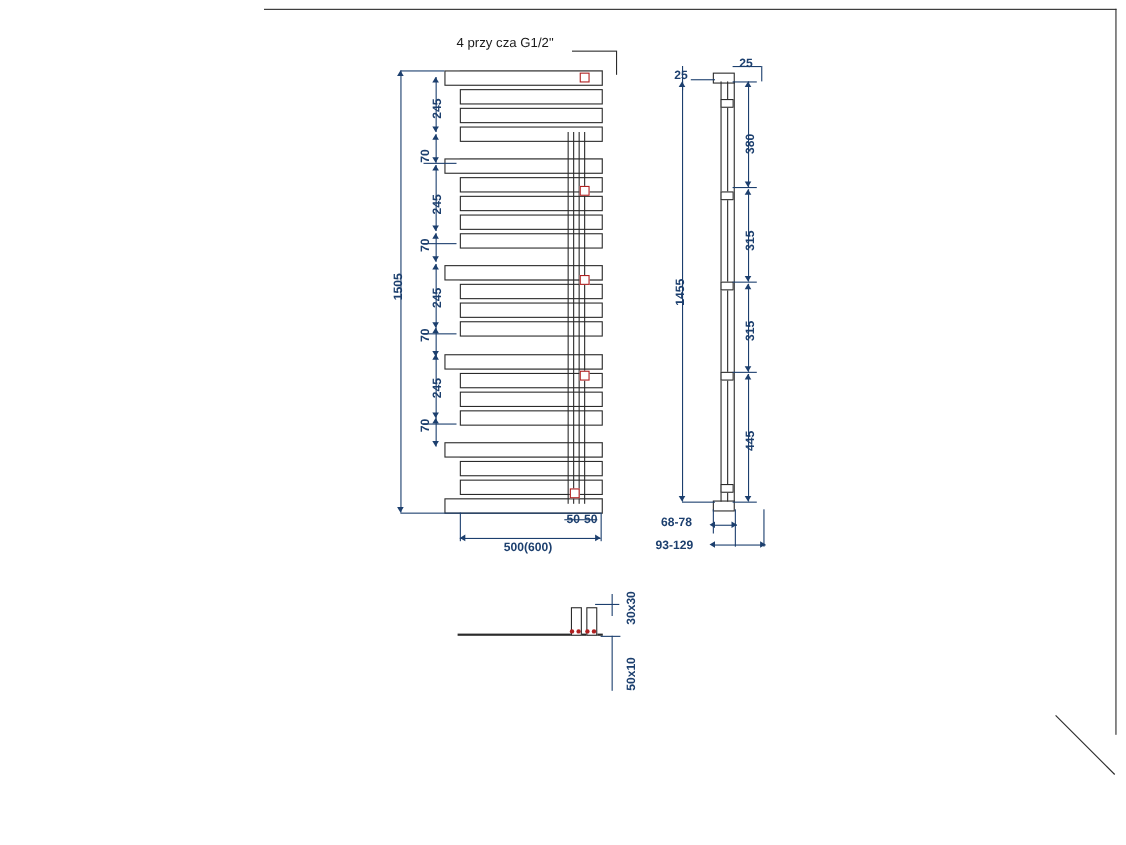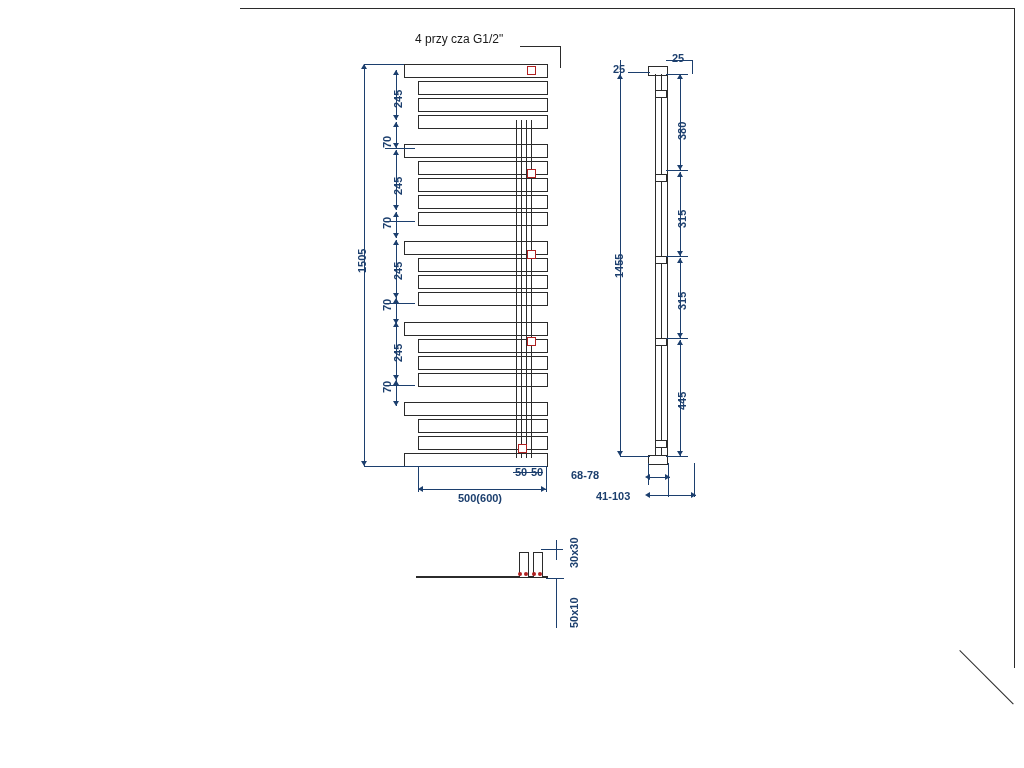--- a/index.html
+++ b/index.html
@@ -299,27 +299,27 @@
   <div class="arrow-t" style="left:617px; top:74px;"></div>
   <div class="arrow-b" style="left:617px; top:451px;"></div>
   <div class="ln h" style="left:620px; top:456px; width:30px;"></div>
   <div class="dim rot" style="left:613px; top:278px;">1455</div>
 
   <div class="ln v" style="left:648px; top:463px; height:22px;"></div>
   <div class="ln v" style="left:668px; top:463px; height:34px;"></div>
   <div class="ln h" style="left:648px; top:477px; width:22px;"></div>
   <div class="arrow-l" style="left:645px; top:474px;"></div>
   <div class="arrow-r" style="left:665px; top:474px;"></div>
-  <div class="dim" style="left:571px; top:469px;">68-78</div>
+  <div class="dim" style="left:601px; top:469px;">68-78</div>
 
   <div class="ln h" style="left:648px; top:495px; width:48px;"></div>
   <div class="arrow-l" style="left:645px; top:492px;"></div>
   <div class="arrow-r" style="left:691px; top:492px;"></div>
   <div class="ln v" style="left:694px; top:463px; height:34px;"></div>
-  <div class="dim" style="left:596px; top:490px;">41-103</div>
+  <div class="dim" style="left:596px; top:490px;">93-129</div>
 
   <div class="ln blk h" style="left:416px; top:576px; width:132px; height:2px; background:#2b2b2b;"></div>
   <div class="barside" style="left:519px; top:552px; width:8px; height:24px;"></div>
   <div class="barside" style="left:533px; top:552px; width:8px; height:24px;"></div>
   <div class="reddot" style="left:518px; top:572px;"></div>
   <div class="reddot" style="left:524px; top:572px;"></div>
   <div class="reddot" style="left:532px; top:572px;"></div>
   <div class="reddot" style="left:538px; top:572px;"></div>
 
   <div class="ln v" style="left:556px; top:540px; height:20px;"></div>

